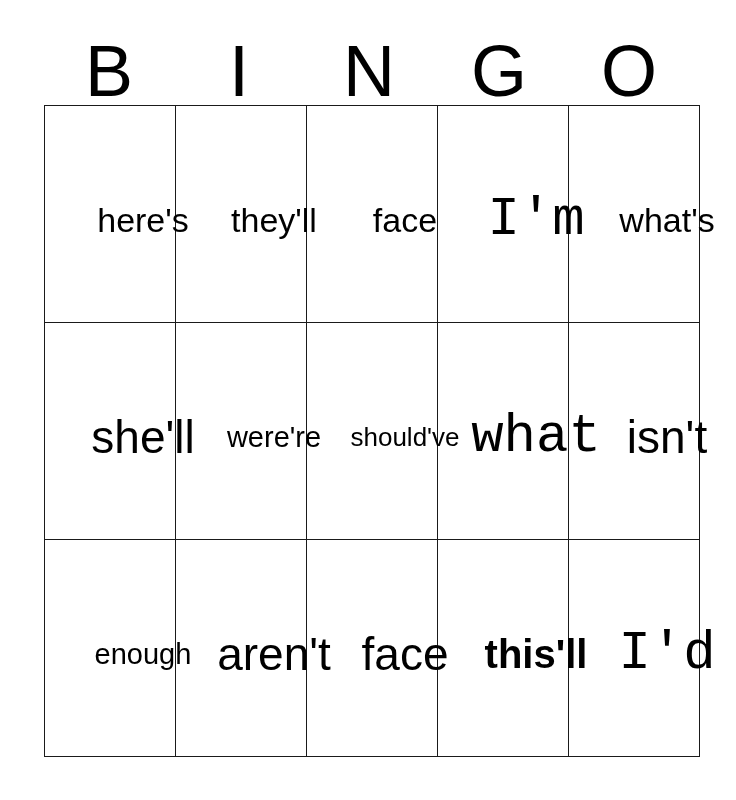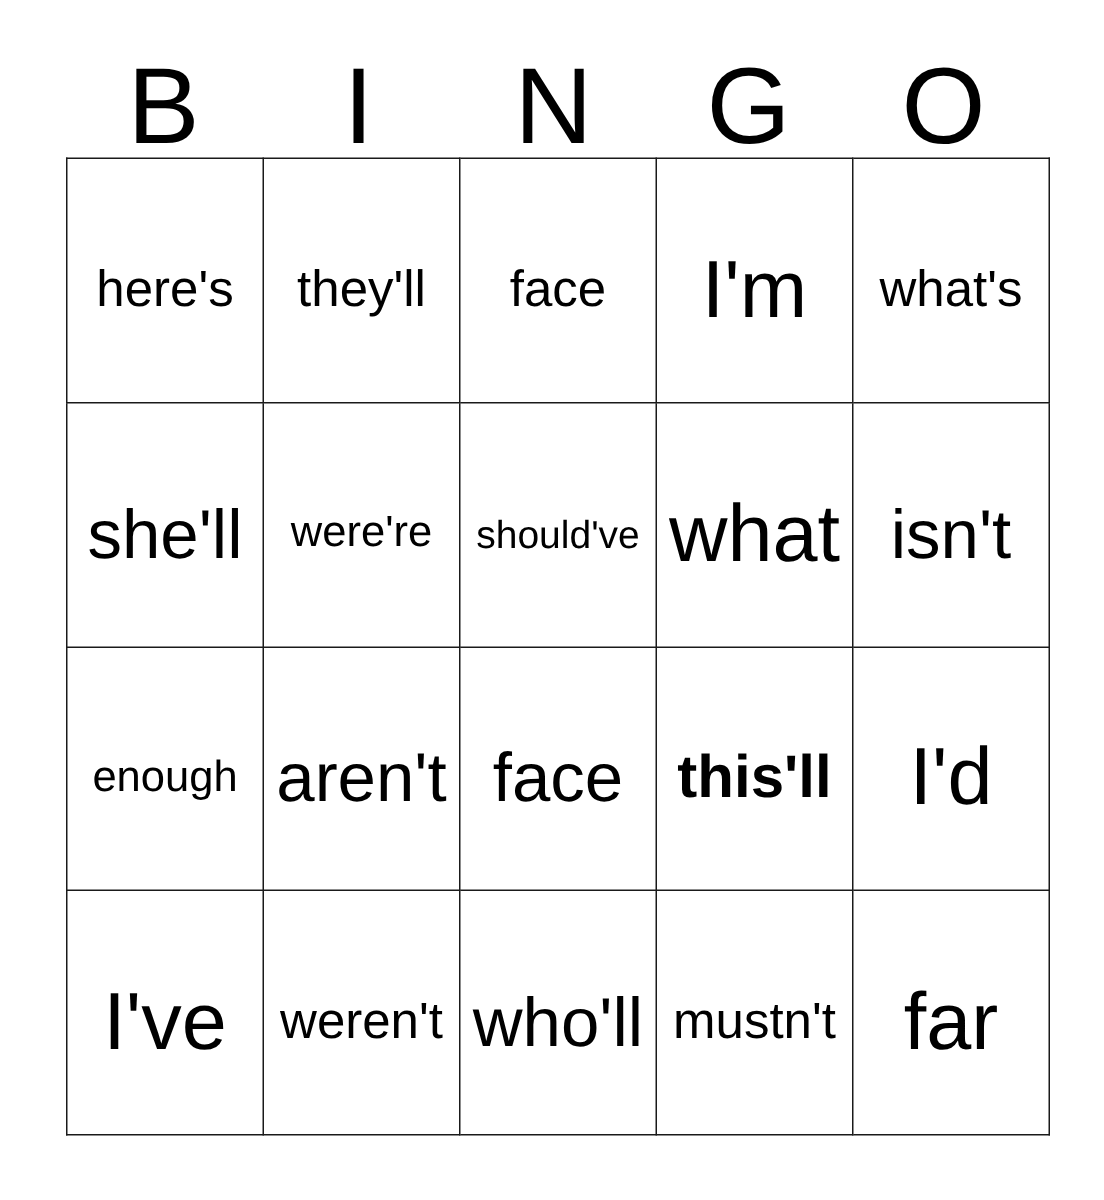--- a/index.html
+++ b/index.html
@@ -64,23 +64,24 @@
   }
   .cell-inner {
     display: block;
     width: 130px;
     white-space: nowrap;
     text-align: center;
     line-height: 1;
     color: #000000;
     position: relative;
     top: 6px;
+    margin-left: 33px;
   }
   
-  .fs-xxl { font-size: 54px; }
+  .fs-xxl { font-size: 54px; font-family: Liberation Mono, monospace; }
   .fs-xl  { font-size: 46px; text-align: center; }
   .fs-lg  { font-size: 40px; font-weight: bold; }
   .fs-md  { font-size: 34px; }
   .fs-sm  { font-size: 29px; }
   .fs-xs  { font-size: 26px; }
 </style>
 </head>
 <body>
 
 <div id="card">
@@ -139,33 +140,16 @@
         <td>
             <span class="cell-inner fs-xl">face</span>
           </td>
         <td>
             <span class="cell-inner fs-lg">this'll</span>
           </td>
         <td>
             <span class="cell-inner fs-xxl">I'd</span>
           </td>
       </tr>
-      <tr>
-        <td>
-            <span class="cell-inner fs-xxl">I've</span>
-          </td>
-        <td>
-            <span class="cell-inner fs-md">weren't</span>
-          </td>
-        <td>
-            <span class="cell-inner fs-xl">who'll</span>
-          </td>
-        <td>
-            <span class="cell-inner fs-md">mustn't</span>
-          </td>
-        <td>
-            <span class="cell-inner fs-xxl">far</span>
-          </td>
-      </tr>
     </tbody>
   </table>
 
 </div>
 
 </body></html>

